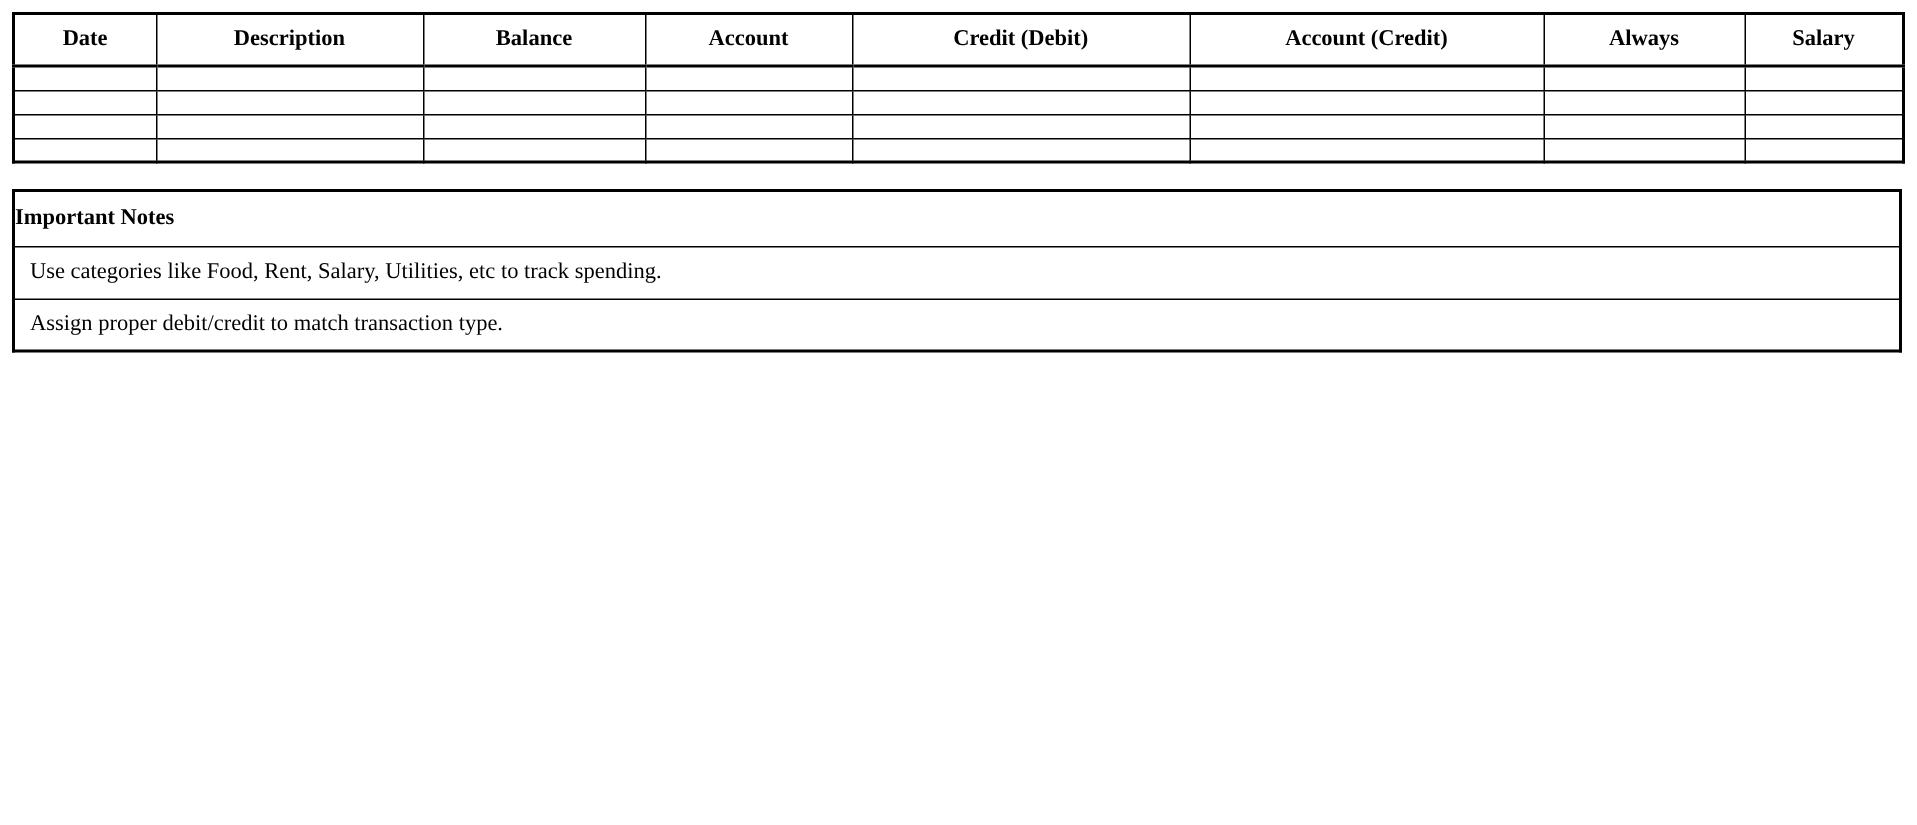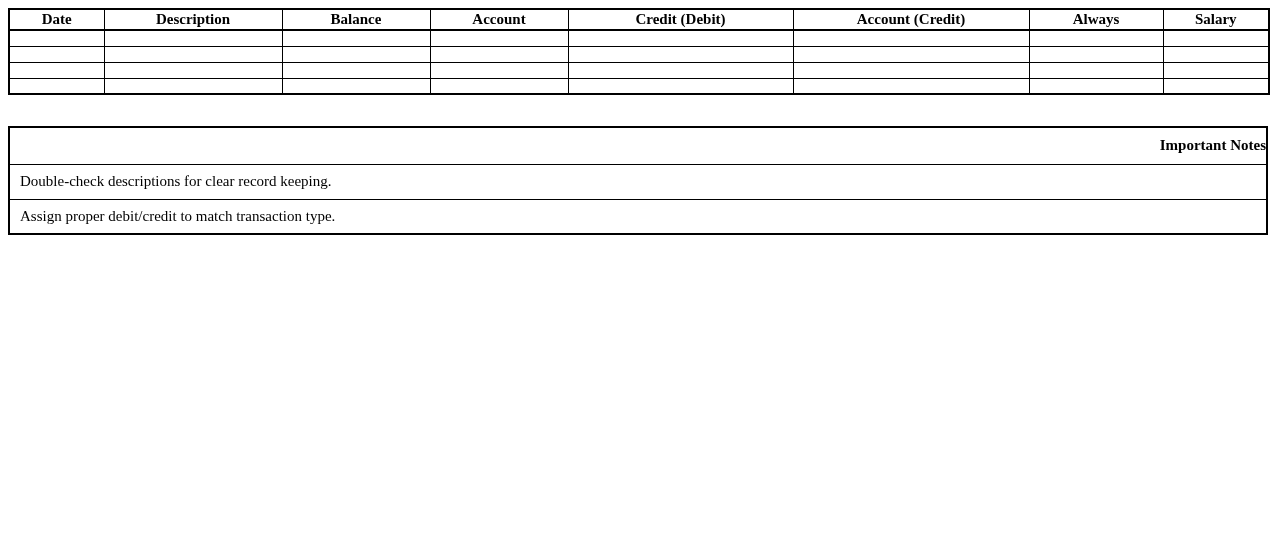--- a/index.html
+++ b/index.html
@@ -23,36 +23,36 @@
   }
   th, td {
     border: 1px solid #000000;
     font-size: 15px;
     overflow: hidden;
     white-space: nowrap;
   }
 
   
   .ledger-table { top: 8px; }
-  .ledger-table thead tr { height: 21px; }
+  .ledger-table thead tr { height: 35px; }
   .ledger-table thead th {
     font-weight: bold;
     text-align: center;
     vertical-align: middle;
     border-bottom: 2px solid #000000;
   }
   .ledger-table tbody tr { height: 16px; }
   .ledger-table tbody td { padding: 0 4px; }
 
   
   .notes-table { top: 126px; }
   .notes-table thead tr { height: 37px; }
   .notes-table thead th {
     font-weight: bold;
-    text-align: right;
+    text-align: left;
     vertical-align: middle;
   }
   .notes-table tbody tr { height: 35px; }
   .notes-table tbody td {
     text-align: left;
     vertical-align: middle;
     padding-left: 10px;
   }
 </style>
 </head>
@@ -126,19 +126,19 @@
 </table>
 
 <table class="notes-table">
   <thead>
     <tr>
       <th>Important Notes</th>
     </tr>
   </thead>
   <tbody>
     <tr>
-      <td>Double-check descriptions for clear record keeping.</td>
+      <td>Use categories like Food, Rent, Salary, Utilities, etc to track spending.</td>
     </tr>
     <tr>
       <td>Assign proper debit/credit to match transaction type.</td>
     </tr>
   </tbody>
 </table>
 
 </body></html>

